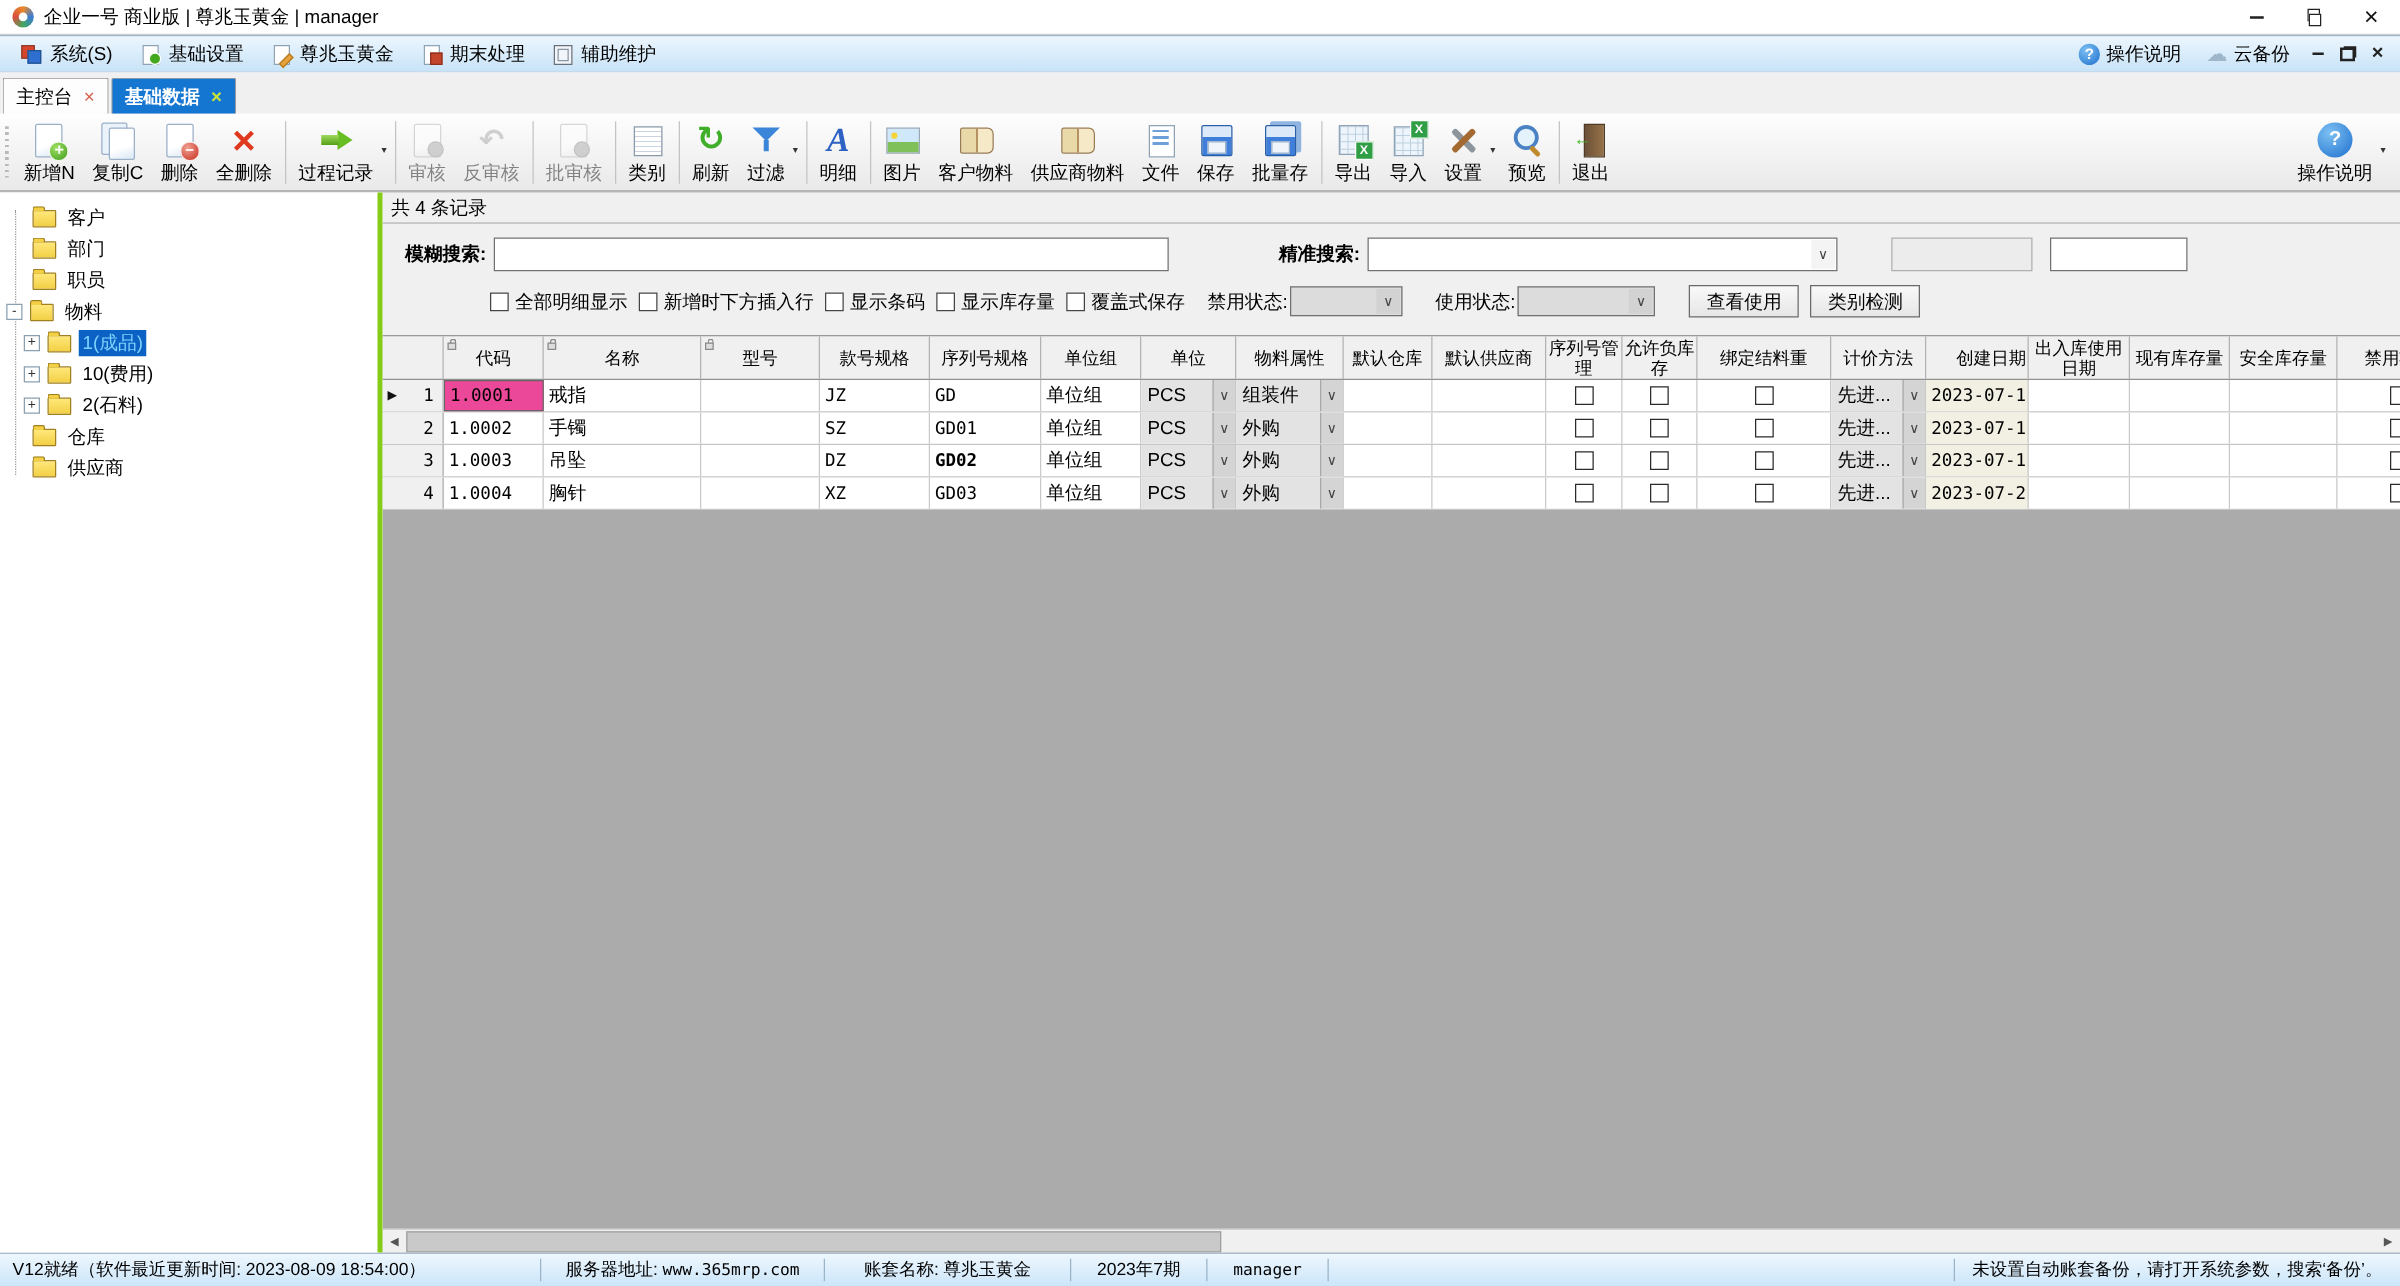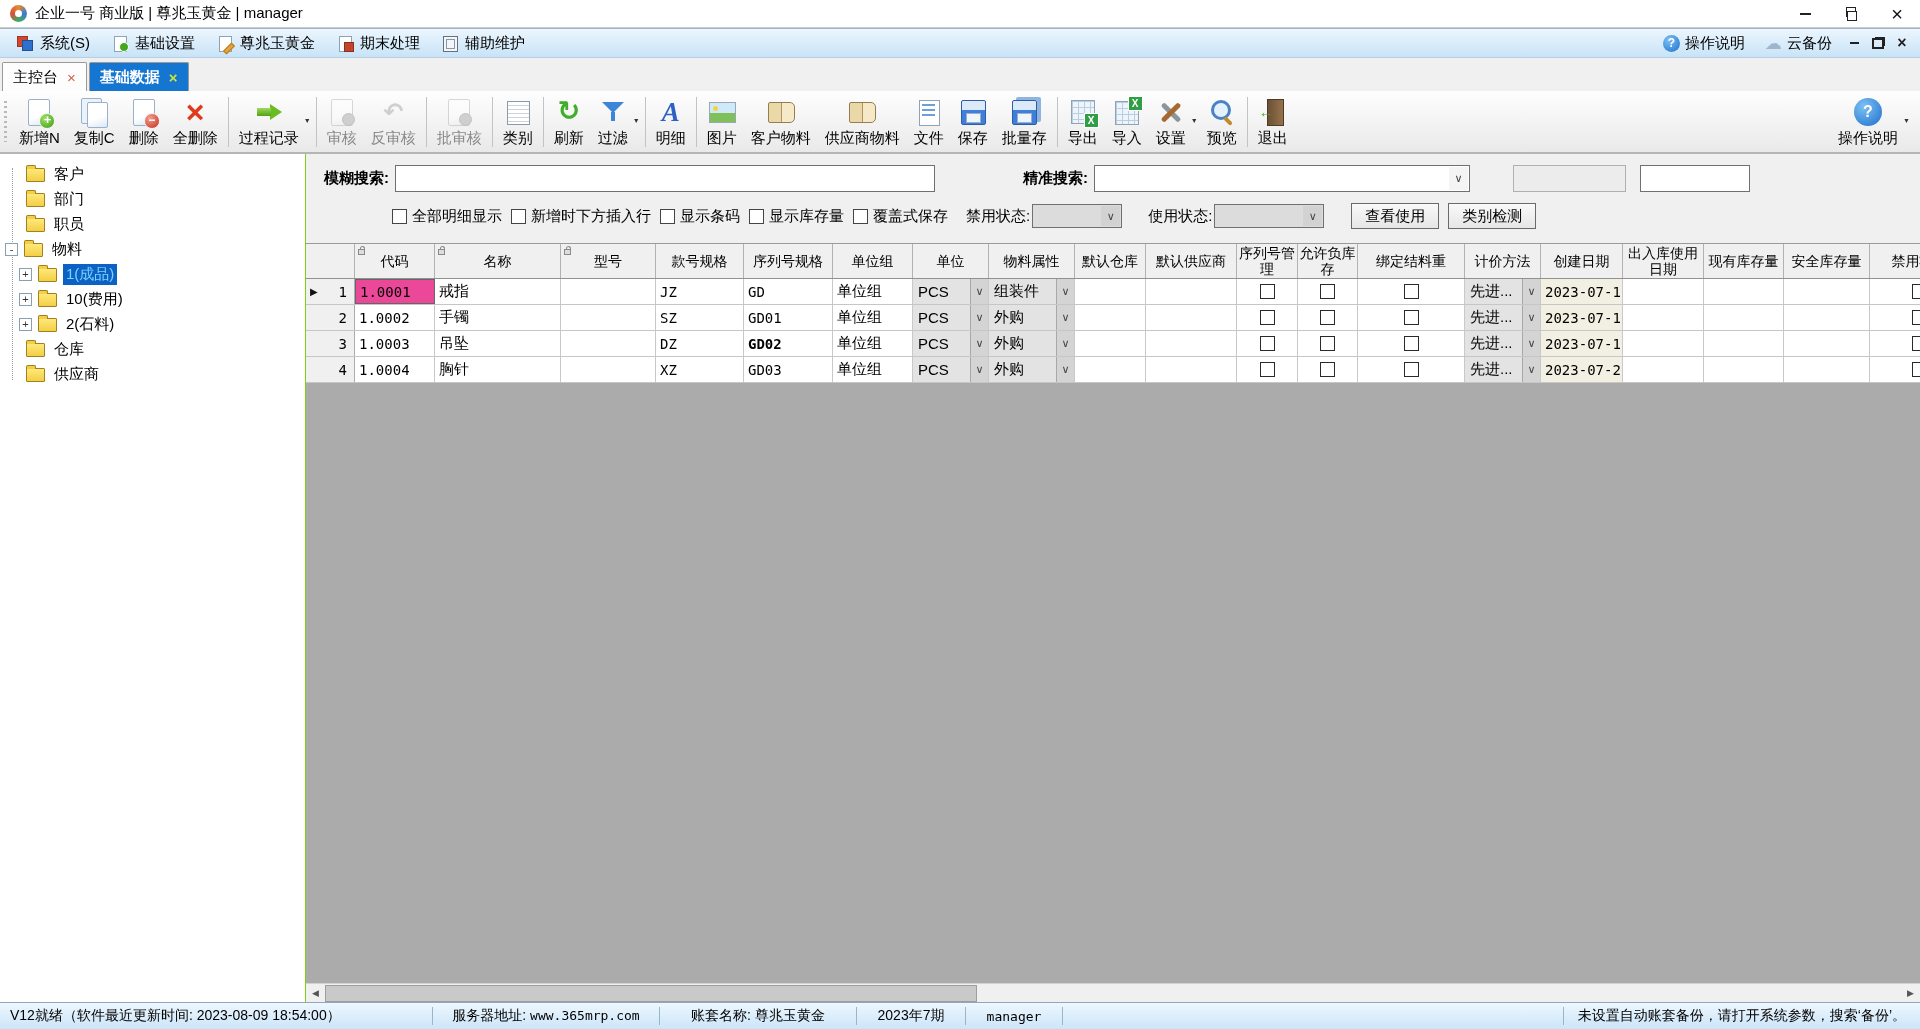--- a/index.html
+++ b/index.html
@@ -90,21 +90,21 @@
   .ic-settings::after{content:"";position:absolute;left:2px;top:12px;width:24px;height:5px;background:#a56a32;border-radius:2px;transform:rotate(-45deg)}
   .ic-preview::before{content:"";position:absolute;left:3px;top:2px;width:14px;height:14px;border:3px solid #4a82c4;border-radius:50%;background:#e4f2fb}
   .ic-preview::after{content:"";position:absolute;right:3px;bottom:3px;width:10px;height:4px;background:#c08a2e;border-radius:2px;transform:rotate(45deg)}
   .ic-exit::before{content:"";position:absolute;right:3px;top:1px;width:15px;height:25px;background:linear-gradient(90deg,#6b5138,#967248);border:1px solid #4e3b27}
   .ic-exit::after{content:"←";position:absolute;left:0;top:5px;font-size:15px;font-weight:bold;color:#46b425}
   .ic-help{border-radius:50%;background:radial-gradient(circle at 35% 30%,#7cc0f2,#1e6fce)}
   .ic-help::before{content:"?";position:absolute;left:0;right:0;top:4px;text-align:center;color:#fff;font-weight:bold;font-size:16px;line-height:1.2}
 
   
   .content{display:flex;height:848px}
-  .sidebar{width:306px;flex:none;background:#fff;border-right:1px solid #84cc16;padding-top:8px;position:relative}
+  .sidebar{width:306px;flex:none;background:#fff;border-right:4px solid #84cc16;padding-top:8px;position:relative}
   .tree{position:relative}
   .tree::before{content:"";position:absolute;left:12px;top:6px;height:212px;border-left:1px dotted #9a9a9a}
   .tree-row{display:flex;align-items:center;height:25px;position:relative}
   .tree-row.lvl1{padding-left:26px}
   .tree-row.lvl1.has-exp{padding-left:5px}
   .tree-row.lvl2{padding-left:19px}
   .expander{width:13px;height:13px;border:1px solid #8aa0b0;background:#fff;color:#333;font-size:11px;line-height:11px;text-align:center;margin-right:6px;flex:none}
   .folder{width:19px;height:14px;background:linear-gradient(#ffe87a,#f2cf45);border:1px solid #a08020;border-radius:1px;position:relative;margin-right:6px;flex:none}
   .folder::before{content:"";position:absolute;top:-4px;left:-1px;width:8px;height:3px;background:#f2cf45;border:1px solid #a08020;border-bottom:none;border-radius:2px 2px 0 0}
   .tree-label{font-size:15px;padding:1px 3px;white-space:nowrap}
@@ -393,20 +393,23 @@
           <span class="tree-label">仓库</span>
         </div>
         <div class="tree-row lvl1">
           <span class="folder"></span>
           <span class="tree-label">供应商</span>
         </div>
       </div>
   </div>
 
   <div class="rpanel">
+    <div class="recbar">
+      <span>共 4 条记录</span>
+    </div>
 
     <div class="searchpanel">
       <div class="srow srow1">
         <span class="slabel" style="font-weight:bold;margin-left:8px">模糊搜索:</span>
         <input class="fuzzy-input" type="text" style="">
         <span class="slabel precise-label" style="font-weight:bold">精准搜索:</span>
         <div class="combo precise">
           <span class="cv">∨</span>
         </div>
         <div class="box-gray"></div>
@@ -493,21 +496,21 @@
           </div>
           <div class="gh" style="width: 60px;">
             <span class="ghl">允许负库存</span>
           </div>
           <div class="gh" style="width: 107px;">
             <span class="ghl">绑定结料重</span>
           </div>
           <div class="gh" style="width: 76px;">
             <span class="ghl">计价方法</span>
           </div>
-          <div class="gh" style="width: 82px;">
+          <div class="gh" style="width: 82px; justify-content: flex-end;">
             <span class="ghl">创建日期</span>
           </div>
           <div class="gh" style="width: 81px;">
             <span class="ghl">出入库使用日期</span>
           </div>
           <div class="gh" style="width: 80px;">
             <span class="ghl">现有库存量</span>
           </div>
           <div class="gh" style="width: 86px;">
             <span class="ghl">安全库存量</span>

